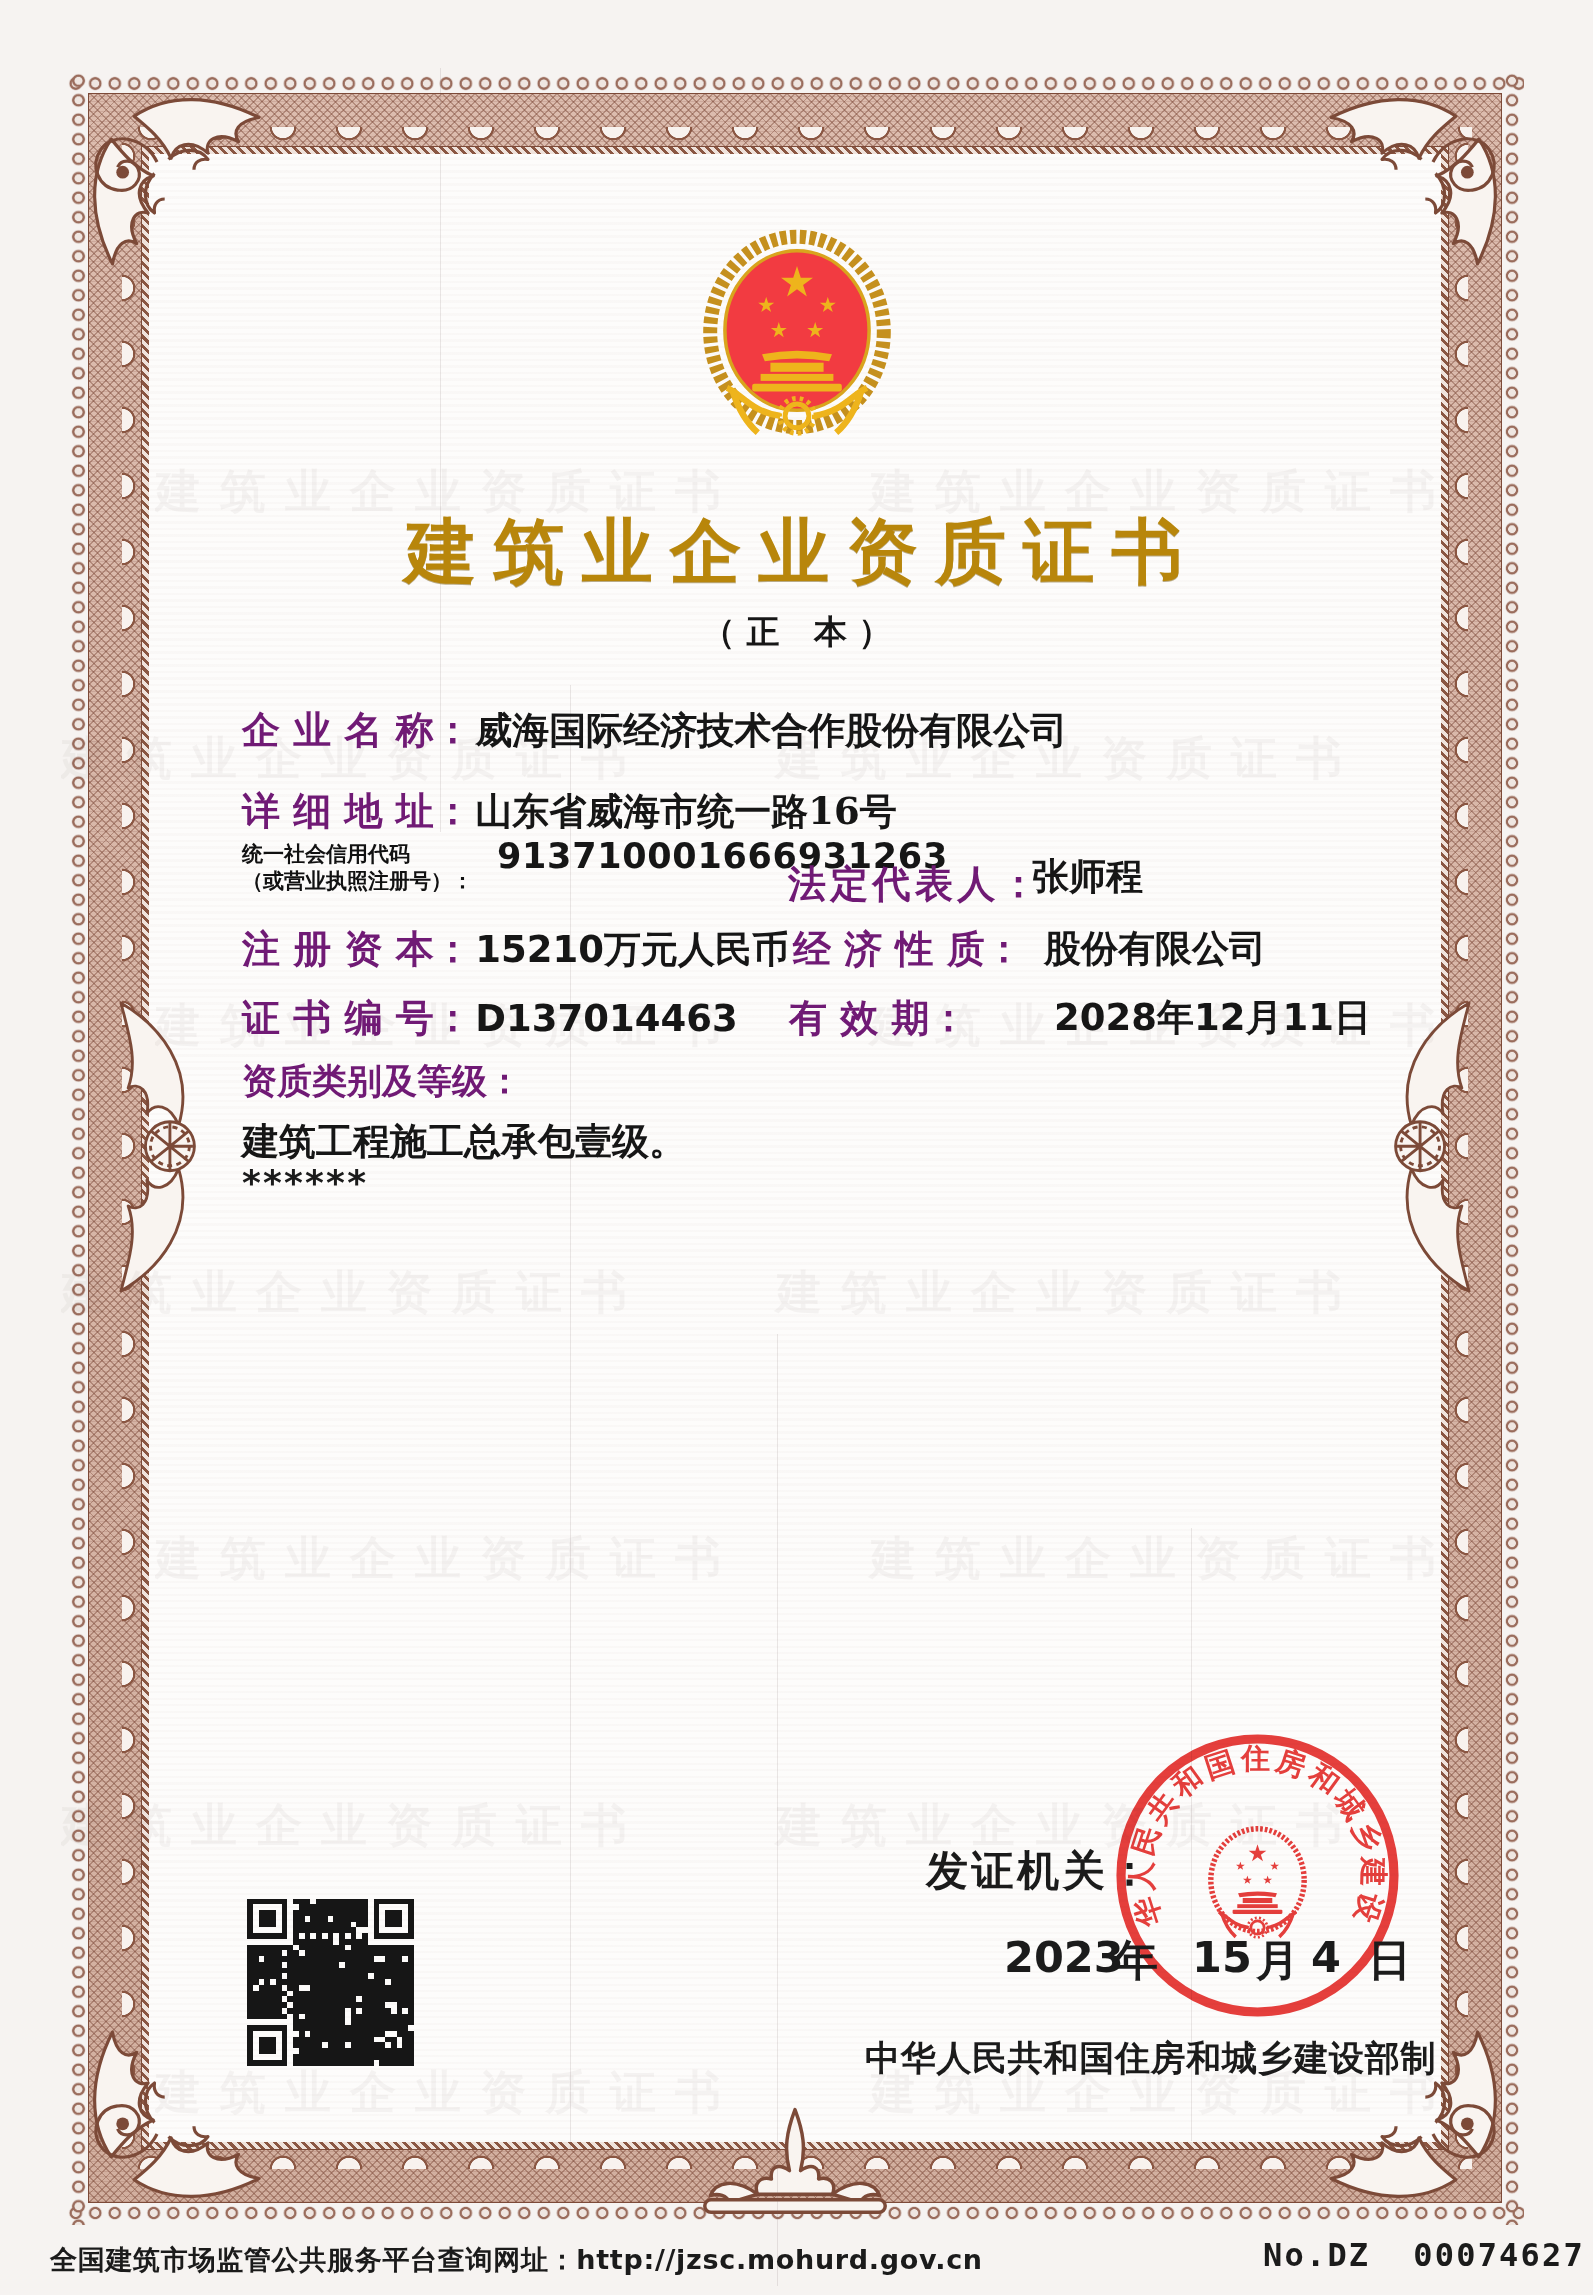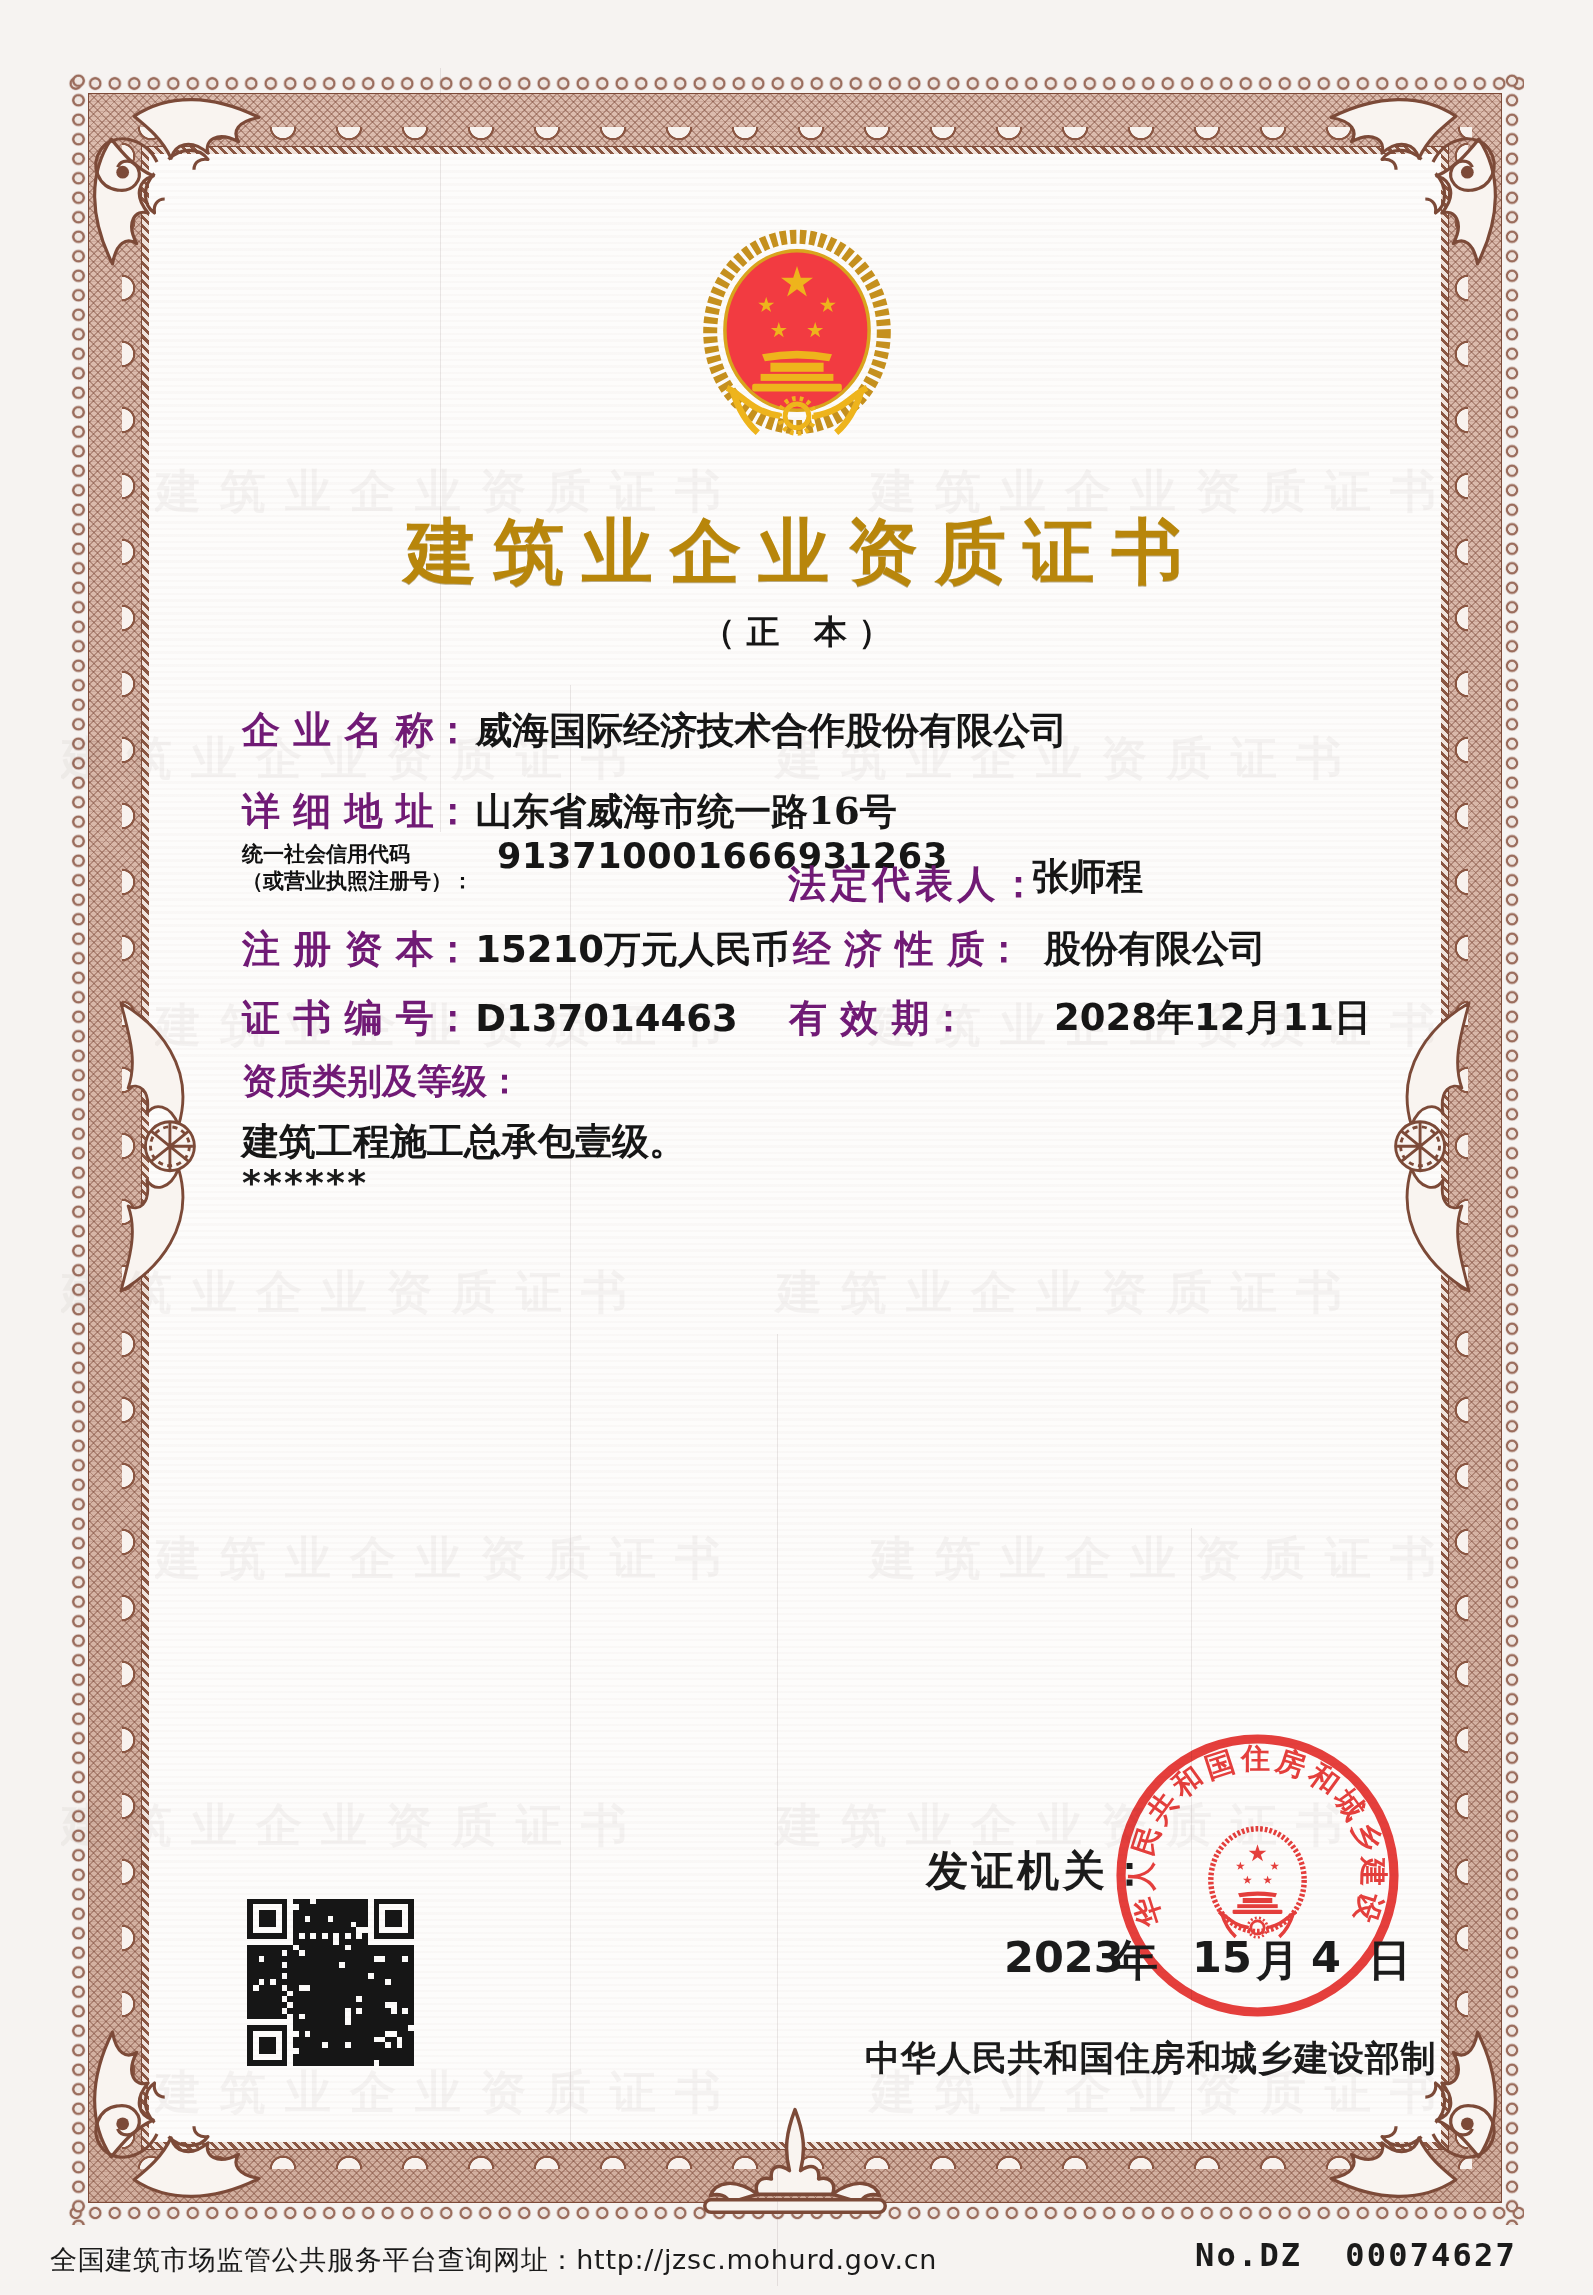--- a/index.html
+++ b/index.html
@@ -66,22 +66,22 @@
   .val.num{font-family:"DejaVu Sans",sans-serif;font-weight:700;}
   .abs{position:absolute;white-space:nowrap;}
   .small-lbl{font-size:21px;font-weight:900;line-height:27px;color:#111;}
   .stars{font-size:36px;font-weight:900;letter-spacing:2.2px;}
   .auth-lbl{position:absolute;left:926px;top:1843px;font-size:42px;font-weight:900;letter-spacing:3.6px;}
   .seal{position:absolute;left:1109px;top:1727px;width:297px;height:297px;
     mix-blend-mode:multiply;opacity:.93;}
   .date-part{position:absolute;top:1932px;font-size:43px;font-weight:700;white-space:nowrap;}
   .made-by{position:absolute;left:865px;top:2035px;font-size:35px;font-weight:900;letter-spacing:0.7px;}
   #qr-svg{position:absolute;left:247px;top:1895px;width:167px;height:174px;shape-rendering:crispEdges;}
-  .footer-query{position:absolute;left:50px;top:2242px;font-size:27px;font-weight:400;letter-spacing:0.7px;}
-  .footer-serial{position:absolute;left:1195px;top:2236px;font-size:32px;font-weight:700;
+  .footer-query{position:absolute;left:50px;top:2242px;font-size:27px;font-weight:700;letter-spacing:0.7px;}
+  .footer-serial{position:absolute;left:1263px;top:2236px;font-size:32px;font-weight:700;
     letter-spacing:2.2px;white-space:pre;font-family:"DejaVu Sans Mono",monospace;}
 </style>
 </head>
 <body>
 
 <svg width="0" height="0" style="position:absolute" aria-hidden="true">
   <defs>
     <symbol id="star5" viewBox="-100 -100 200 200">
       <polygon fill="currentColor" points="0,-100 22.5,-30.9 95.1,-30.9 36.3,11.8 58.8,80.9 0,38.2 -58.8,80.9 -36.3,11.8 -95.1,-30.9 -22.5,-30.9"></polygon>
     </symbol>

